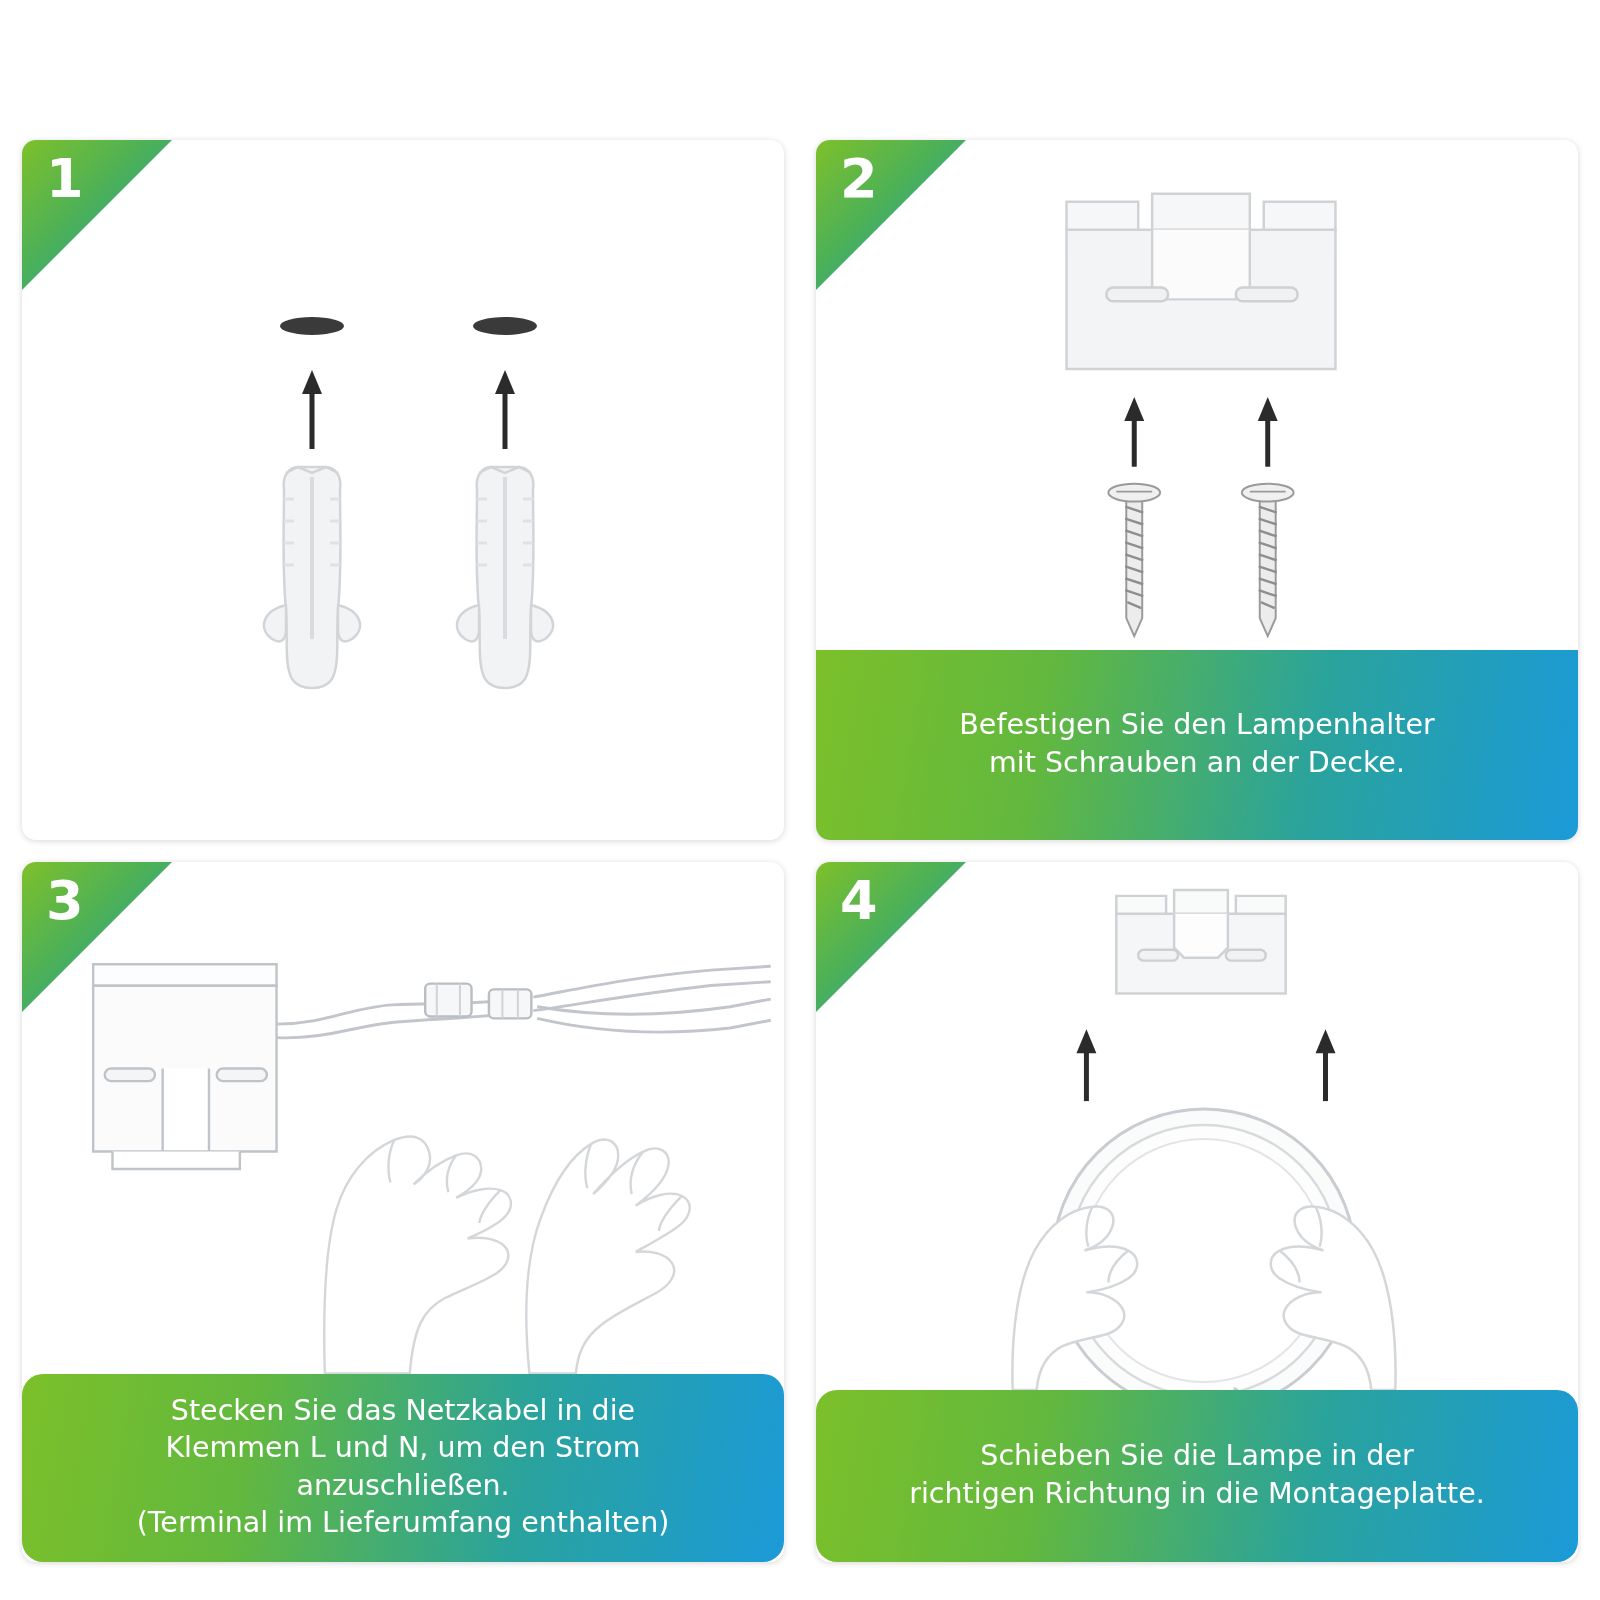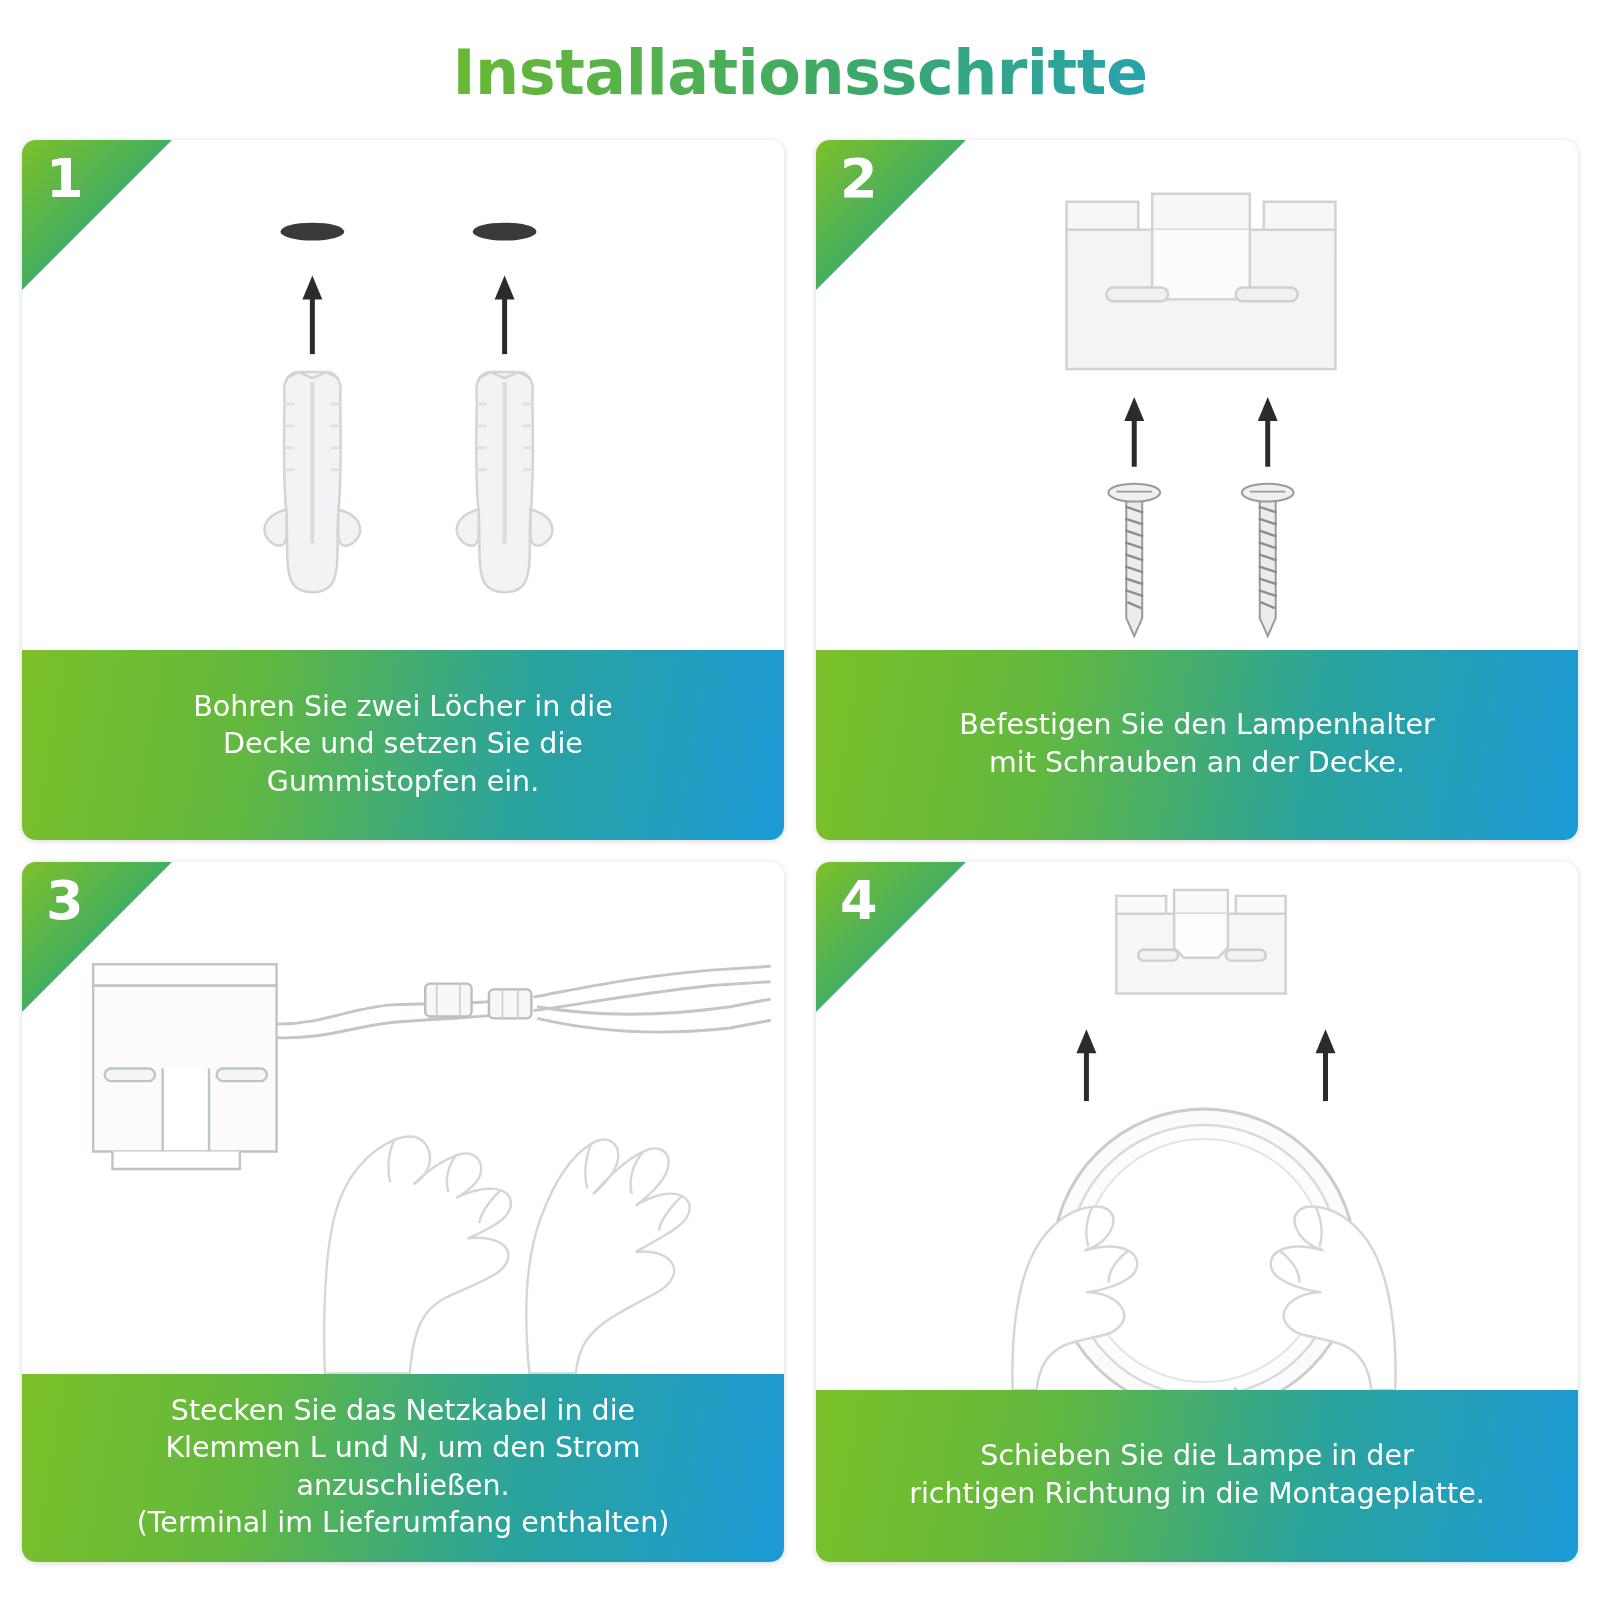--- a/index.html
+++ b/index.html
@@ -94,38 +94,37 @@
     font-size: 28.5px;
     line-height: 1.32;
     padding: 18px 26px 20px 26px;
     display: flex;
     align-items: center;
     justify-content: center;
     min-height: 148px;
     box-sizing: border-box;
     white-space: pre-line;
   }
-  .card3 .caption, .card4 .caption { min-height: 172px; }
+  .card3 .caption, .card4 .caption { min-height: 172px; border-radius: 21px; }
   .card1 .caption { min-height: 190px; }
   .card2 .caption { min-height: 190px; text-align: center; }
 
   svg { display: block; }
   .fig {
     position: absolute;
     inset: 0;
     width: 100%;
     height: 100%;
   }
 </style>
 </head>
 <body>
 
 <div class="page">
 
-  <div class="title">Installationsschritte</div>
 
   <div class="grid">
 
     <div class="card card1">
       <div class="art">
         <div class="corner grad"></div>
         <div class="step-num">1</div>
 
         <svg class="fig" viewBox="0 0 762 512">
 
@@ -159,23 +158,20 @@
                      C-30,80 -28,40 -28,0 Z" fill="#f2f3f4" stroke="#d2d5d8" stroke-width="2.5"></path>
             <path d="M-26,-16 L-14,-22 L0,-16 L14,-22 L26,-16" fill="none" stroke="#d2d5d8" stroke-width="2.5"></path>
             <line x1="0" y1="-12" x2="0" y2="150" stroke="#d9dcdf" stroke-width="4"></line>
             <path d="M-28,10 L-18,10 M-28,32 L-18,32 M-28,54 L-18,54 M-28,76 L-18,76" stroke="#dfe2e4" stroke-width="3" fill="none"></path>
             <path d="M28,10 L18,10 M28,32 L18,32 M28,54 L18,54 M28,76 L18,76" stroke="#dfe2e4" stroke-width="3" fill="none"></path>
             <path d="M-26,116 C-50,122 -54,140 -40,150 C-30,156 -26,150 -26,140 Z" fill="#f2f3f4" stroke="#d2d5d8" stroke-width="2.5"></path>
             <path d="M26,116 C50,122 54,140 40,150 C30,156 26,150 26,140 Z" fill="#f2f3f4" stroke="#d2d5d8" stroke-width="2.5"></path>
           </g>
         </svg>
       </div>
-      <div class="caption">Bohren Sie zwei Löcher in die
-Decke und setzen Sie die
-Gummistopfen ein.</div>
     </div>
 
     <div class="card card2">
       <div class="art">
         <div class="corner grad"></div>
         <div class="step-num">2</div>
 
         <svg class="fig" viewBox="0 0 762 512">
 
           <g>

